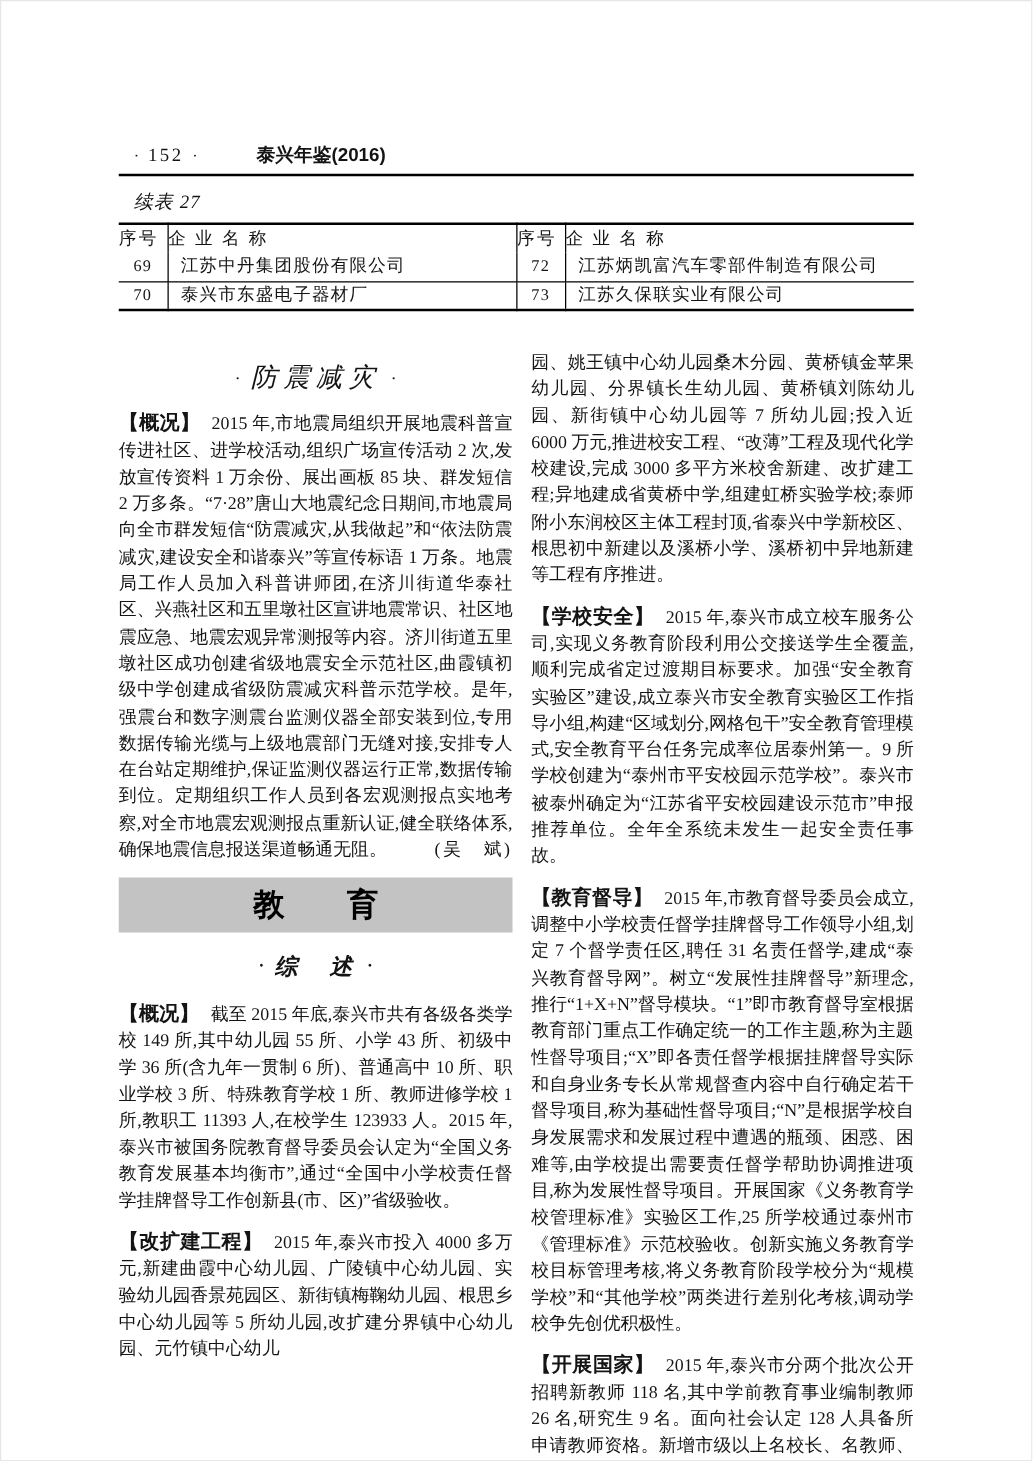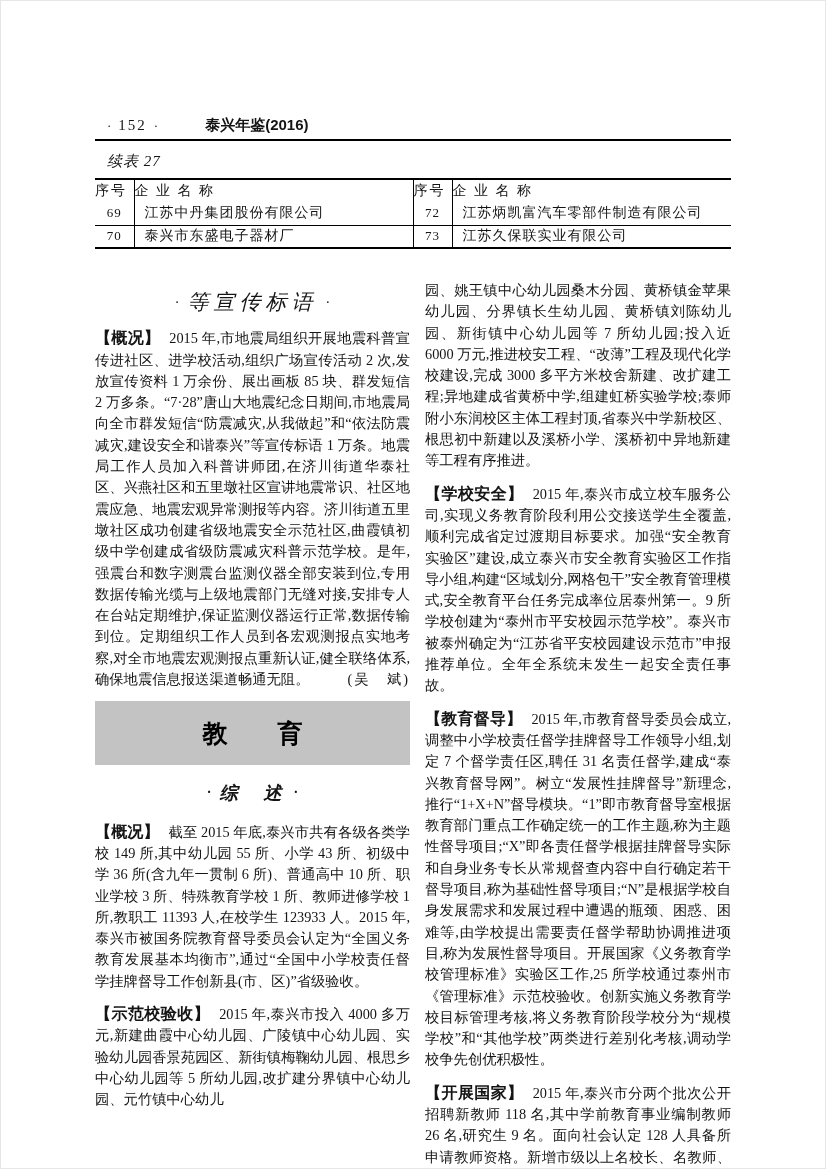--- a/index.html
+++ b/index.html
@@ -96,21 +96,21 @@
     font-size: 21px;
     letter-spacing: 5px;
     margin: 12px 0 14px 0;
   }
   .sec-head .dot, .sub-head .dot {
     font-style: normal; font-size: 14px;
     letter-spacing: 0; vertical-align: 2px;
     margin: 0 8px;
   }
   .banner {
-    height: 64px;
+    height: 44px;
     margin: 10px 0 17px 0;
     display: flex; align-items: center; justify-content: center;
     font-family: "Liberation Sans", "DejaVu Sans", sans-serif;
     font-weight: bold;
     font-size: 25px;
     color: #000;
   }
   .sub-head {
     font-weight: bold;
     font-style: italic;
@@ -164,31 +164,31 @@
         <td class="cell-num">73</td>
         <td class="cell-name">江苏久保联实业有限公司</td>
       </tr>
     </tbody>
   </table>
 
   <div class="columns">
 
     <div class="col col-left">
 
-      <h2 class="sec-head"><span class="dot">·</span><span>等宣传标语</span><span class="dot">·</span></h2>
+      <h2 class="sec-head"><span class="dot">·</span><span>防震减灾</span><span class="dot">·</span></h2>
 
       <p class="para"><span class="lbl">【概况】</span><span>2015 年,市地震局组织开展地震科普宣传进社区、进学校活动,组织广场宣传活动 2 次,发放宣传资料 1 万余份、展出画板 85 块、群发短信 2 万多条。“7·28”唐山大地震纪念日期间,市地震局向全市群发短信“防震减灾,从我做起”和“依法防震减灾,建设安全和谐泰兴”等宣传标语 1 万条。地震局工作人员加入科普讲师团,在济川街道华泰社区、兴燕社区和五里墩社区宣讲地震常识、社区地震应急、地震宏观异常测报等内容。济川街道五里墩社区成功创建省级地震安全示范社区,曲霞镇初级中学创建成省级防震减灾科普示范学校。是年,强震台和数字测震台监测仪器全部安装到位,专用数据传输光缆与上级地震部门无缝对接,安排专人在台站定期维护,保证监测仪器运行正常,数据传输到位。定期组织工作人员到各宏观测报点实地考察,对全市地震宏观测报点重新认证,健全联络体系,确保地震信息报送渠道畅通无阻。</span><span class="author">(吴　斌)</span></p>
 
       <div class="banner" id="edu-banner" style="background: rgb(195, 195, 195);">教　　育</div>
 
       <h3 class="sub-head"><span class="dot">·</span><span>综　述</span><span class="dot">·</span></h3>
 
       <p class="para"><span class="lbl">【概况】</span><span>截至 2015 年底,泰兴市共有各级各类学校 149 所,其中幼儿园 55 所、小学 43 所、初级中学 36 所(含九年一贯制 6 所)、普通高中 10 所、职业学校 3 所、特殊教育学校 1 所、教师进修学校 1 所,教职工 11393 人,在校学生 123933 人。2015 年,泰兴市被国务院教育督导委员会认定为“全国义务教育发展基本均衡市”,通过“全国中小学校责任督学挂牌督导工作创新县(市、区)”省级验收。</span></p>
 
-      <p class="para"><span class="lbl">【示范校验收】</span><span>2015 年,泰兴市投入 4000 多万元,新建曲霞中心幼儿园、广陵镇中心幼儿园、实验幼儿园香景苑园区、新街镇梅鞠幼儿园、根思乡中心幼儿园等 5 所幼儿园,改扩建分界镇中心幼儿园、元竹镇中心幼儿</span></p>
+      <p class="para"><span class="lbl">【改扩建工程】</span><span>2015 年,泰兴市投入 4000 多万元,新建曲霞中心幼儿园、广陵镇中心幼儿园、实验幼儿园香景苑园区、新街镇梅鞠幼儿园、根思乡中心幼儿园等 5 所幼儿园,改扩建分界镇中心幼儿园、元竹镇中心幼儿</span></p>
 
     </div>
 
     <div class="col col-right">
 
       <p class="para"><span>园、姚王镇中心幼儿园桑木分园、黄桥镇金苹果幼儿园、分界镇长生幼儿园、黄桥镇刘陈幼儿园、新街镇中心幼儿园等 7 所幼儿园;投入近 6000 万元,推进校安工程、“改薄”工程及现代化学校建设,完成 3000 多平方米校舍新建、改扩建工程;异地建成省黄桥中学,组建虹桥实验学校;泰师附小东润校区主体工程封顶,省泰兴中学新校区、根思初中新建以及溪桥小学、溪桥初中异地新建等工程有序推进。</span></p>
 
       <p class="para"><span class="lbl">【学校安全】</span><span>2015 年,泰兴市成立校车服务公司,实现义务教育阶段利用公交接送学生全覆盖,顺利完成省定过渡期目标要求。加强“安全教育实验区”建设,成立泰兴市安全教育实验区工作指导小组,构建“区域划分,网格包干”安全教育管理模式,安全教育平台任务完成率位居泰州第一。9 所学校创建为“泰州市平安校园示范学校”。泰兴市被泰州确定为“江苏省平安校园建设示范市”申报推荐单位。全年全系统未发生一起安全责任事故。</span></p>
 
       <p class="para"><span class="lbl">【教育督导】</span><span>2015 年,市教育督导委员会成立,调整中小学校责任督学挂牌督导工作领导小组,划定 7 个督学责任区,聘任 31 名责任督学,建成“泰兴教育督导网”。树立“发展性挂牌督导”新理念,推行“1+X+N”督导模块。“1”即市教育督导室根据教育部门重点工作确定统一的工作主题,称为主题性督导项目;“X”即各责任督学根据挂牌督导实际和自身业务专长从常规督查内容中自行确定若干督导项目,称为基础性督导项目;“N”是根据学校自身发展需求和发展过程中遭遇的瓶颈、困惑、困难等,由学校提出需要责任督学帮助协调推进项目,称为发展性督导项目。开展国家《义务教育学校管理标准》实验区工作,25 所学校通过泰州市《管理标准》示范校验收。创新实施义务教育学校目标管理考核,将义务教育阶段学校分为“规模学校”和“其他学校”两类进行差别化考核,调动学校争先创优积极性。</span></p>

